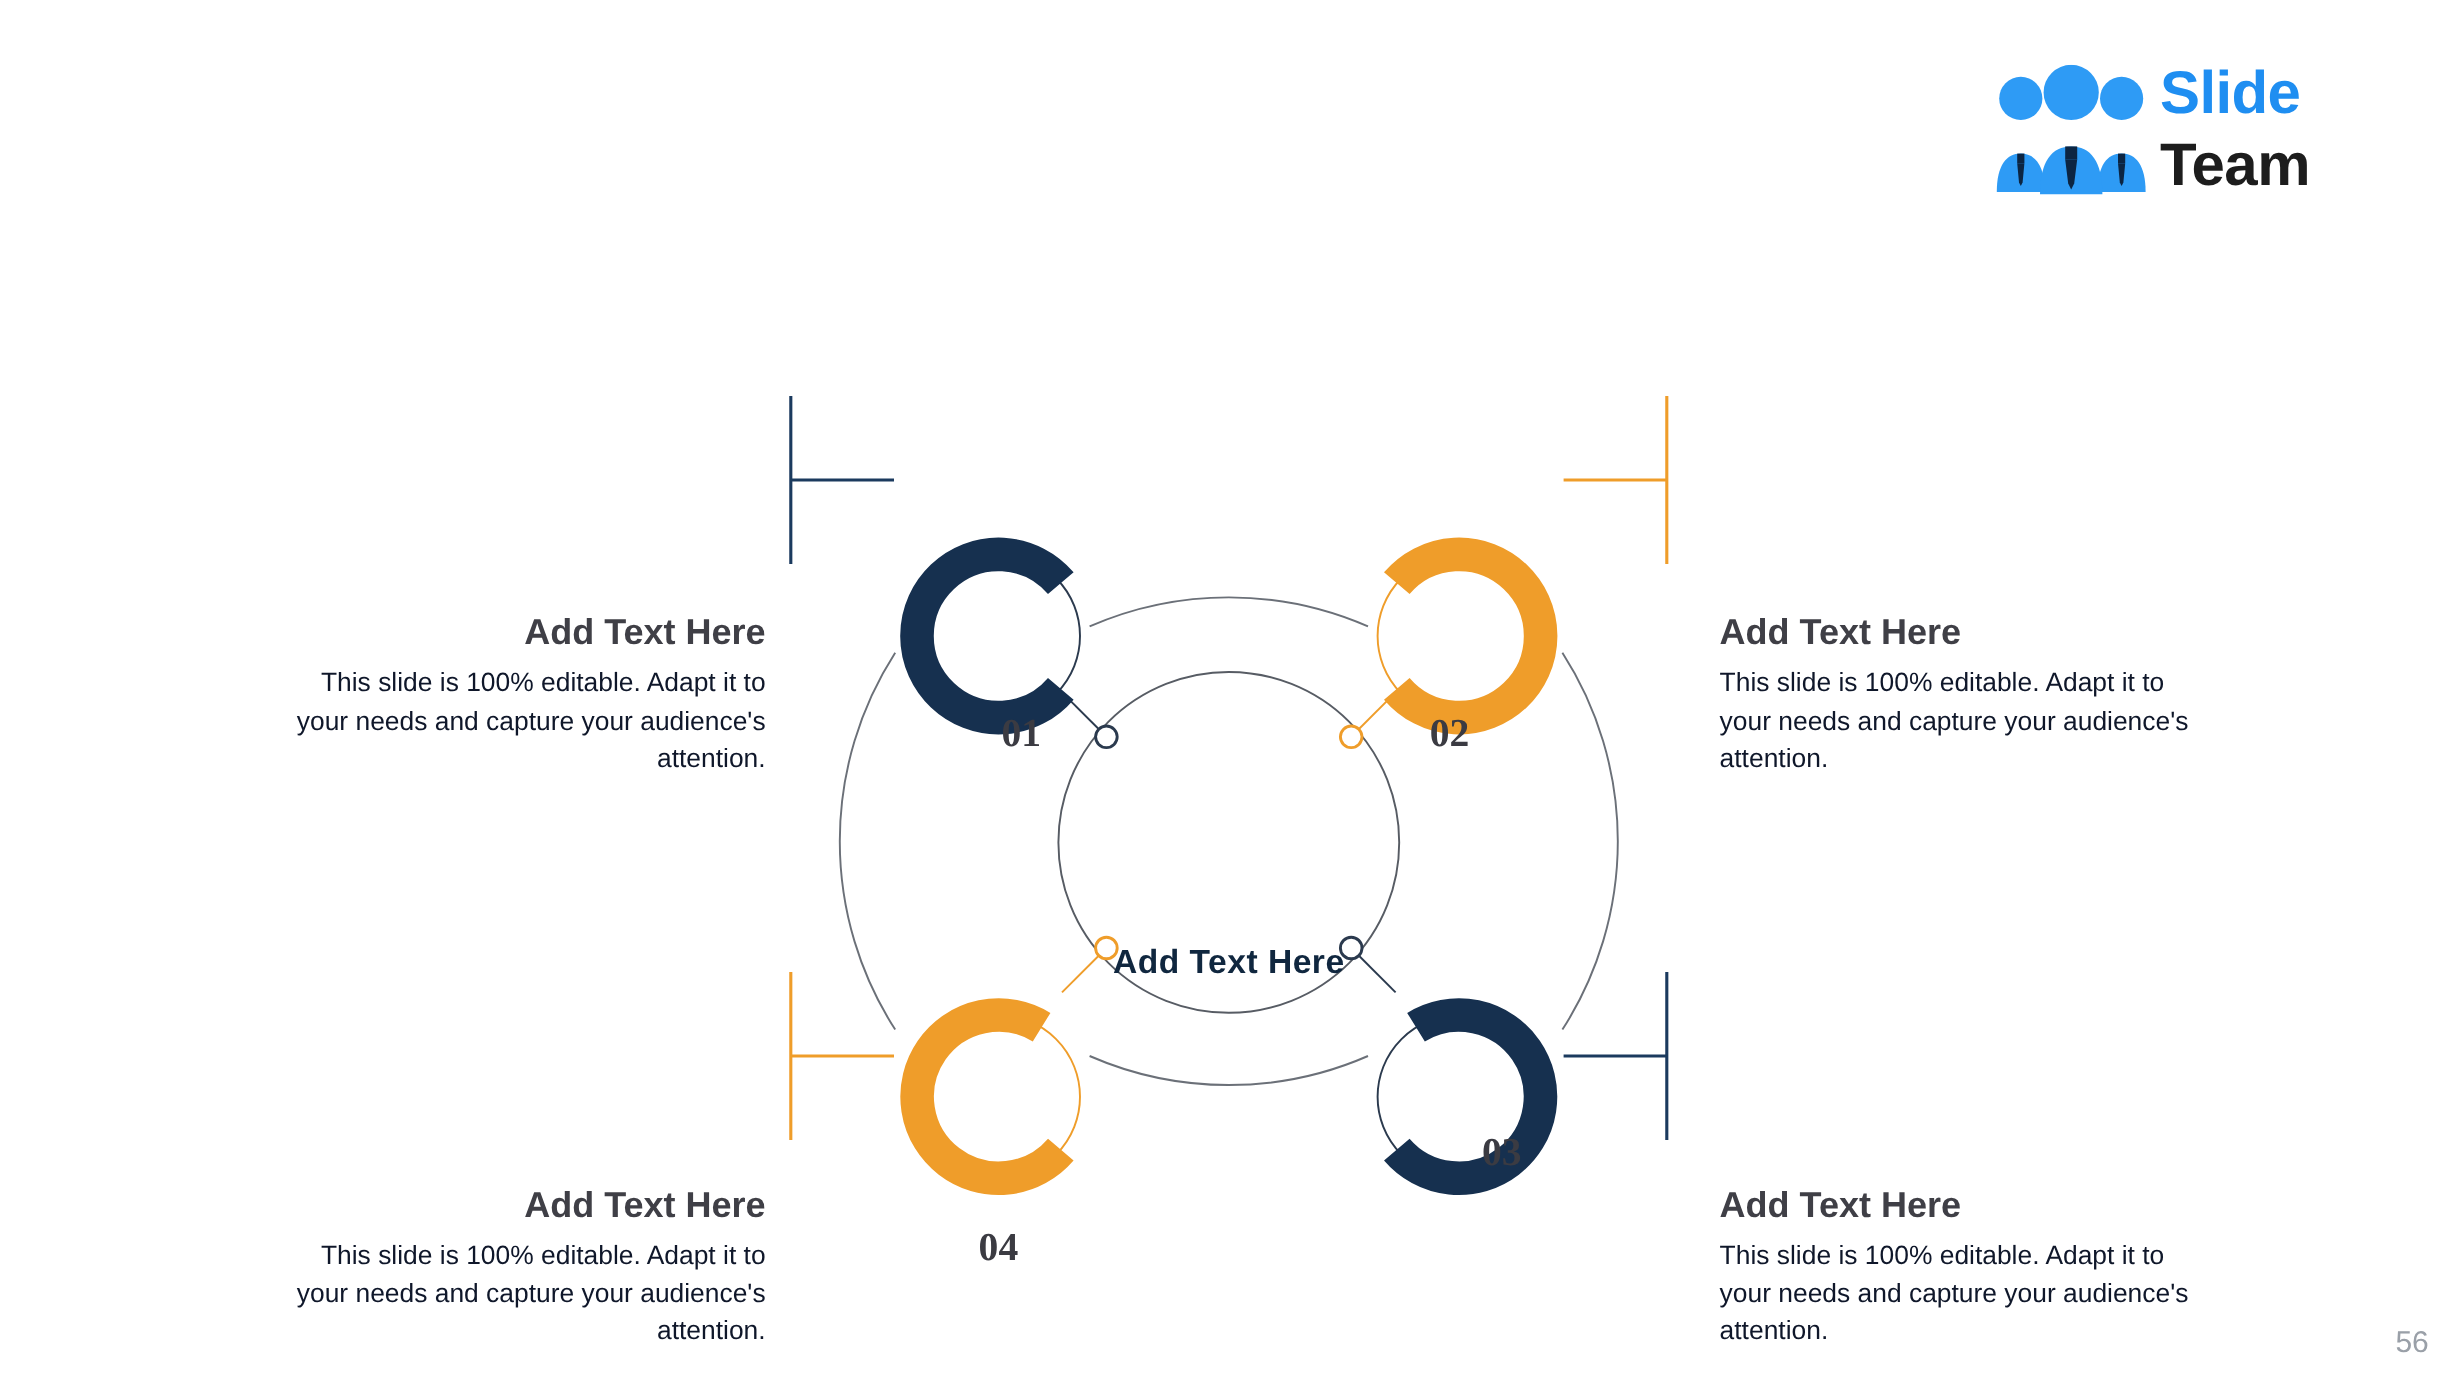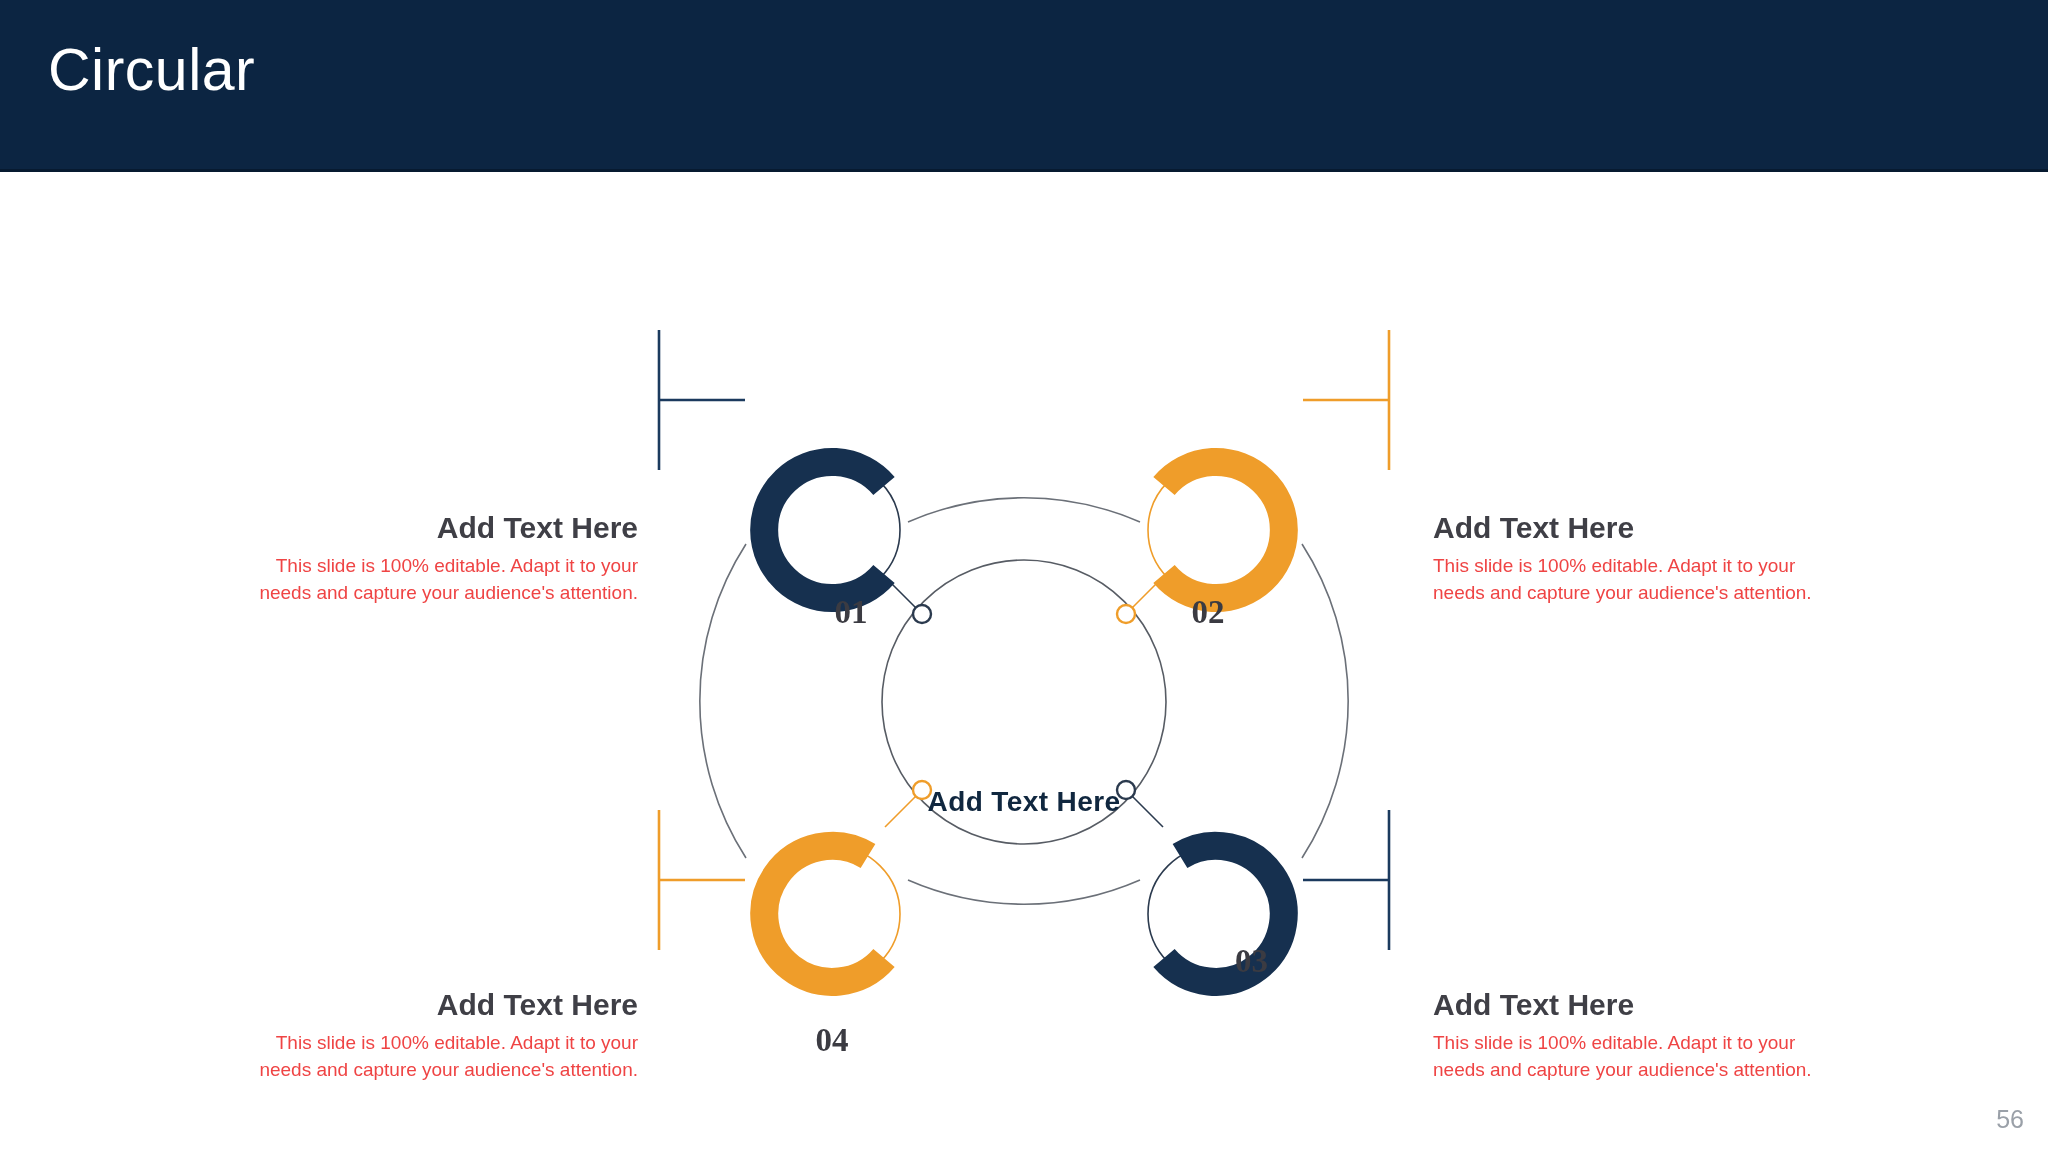--- a/index.html
+++ b/index.html
@@ -90,22 +90,22 @@
   
   .tblock { position: absolute; width: 400px; }
   .tblock .t-title {
     font-size: 30px;
     font-weight: bold;
     color: #3f3f46;
     line-height: 1.18;
     margin-bottom: 8px;
   }
   .tblock .t-body {
-    font-size: 19px;
-    color: #ef4444;
+    font-size: 22px;
+    color: #0f172a;
     line-height: 1.42;
   }
   .tb-left  { text-align: right; }
   .tb-right { text-align: left; }
 
   #tb-1 { left: 238px; top: 338px; }
   #tb-4 { left: 238px; top: 815px; }
   #tb-2 { left: 1433px; top: 338px; }
   #tb-3 { left: 1433px; top: 815px; }
 
@@ -144,24 +144,44 @@
     bottom: 18px;
     font-size: 25px;
     color: #9aa0a8;
   }
 </style>
 </head>
 <body>
 
 <div class="slide">
 
-  <div class="header">
-    <div class="header-title">Circular</div>
+
+  <div class="logo">
+    <svg class="logo-people" viewBox="0 0 132 108">
+
+      <circle cx="24" cy="28" r="18" fill="#2e9bf5"></circle>
+      <path d="M4 106 C4 84 12 74 24 74 C36 74 44 84 44 106 Z" fill="#2e9bf5"></path>
+      <rect x="21" y="74" width="6" height="8" fill="#0c2542"></rect>
+      <path d="M21 82 L27 82 L25.5 98 L24 101 L22.5 98 Z" fill="#0c2542"></path>
+
+      <circle cx="108" cy="28" r="18" fill="#2e9bf5"></circle>
+      <path d="M88 106 C88 84 96 74 108 74 C120 74 128 84 128 106 Z" fill="#2e9bf5"></path>
+      <rect x="105" y="74" width="6" height="8" fill="#0c2542"></rect>
+      <path d="M105 82 L111 82 L109.5 98 L108 101 L106.5 98 Z" fill="#0c2542"></path>
+
+      <circle cx="66" cy="23" r="23" fill="#2e9bf5"></circle>
+      <path d="M40 108 C40 80 50 68 66 68 C82 68 92 80 92 108 Z" fill="#2e9bf5"></path>
+      <rect x="61" y="68" width="10" height="11" fill="#0c2542"></rect>
+      <path d="M61 79 L71 79 L68.5 99 L66 104 L63.5 99 Z" fill="#0c2542"></path>
+    </svg>
+    <div class="logo-text">
+      <div class="logo-slide">Slide</div>
+      <div class="logo-team">Team</div>
+    </div>
   </div>
-
 
   <div class="diagram">
     <svg width="2048" height="980" viewBox="0 0 2048 980">
 
       <g fill="none" stroke="#6b7078" stroke-width="1.6">
 
         <path d="M 908 350 A 290 290 0 0 1 1140 350"></path>
 
         <path d="M 1302 372 A 290 290 0 0 1 1302 686"></path>
 

